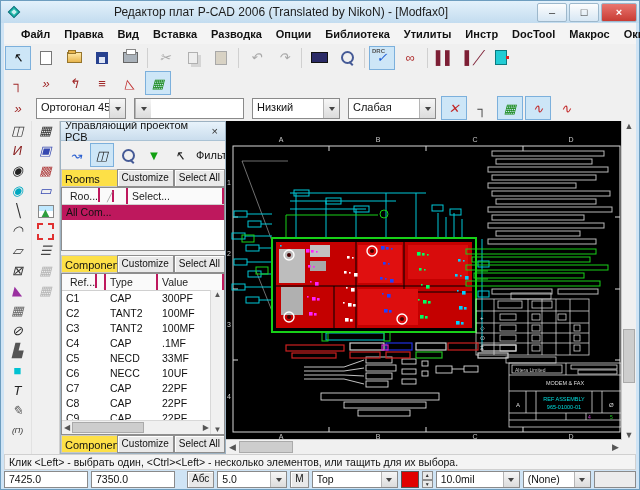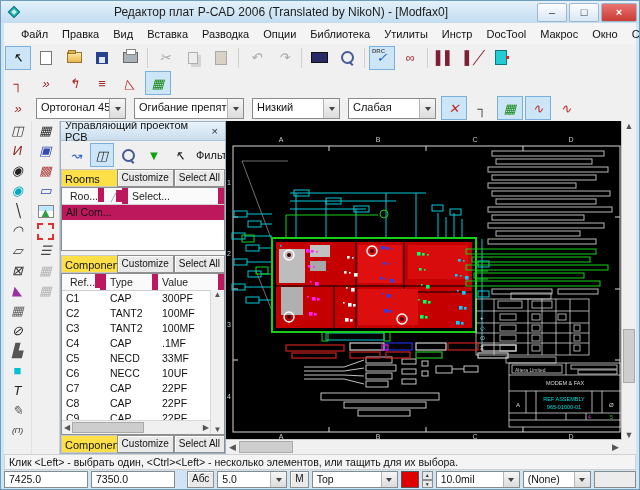--- a/index.html
+++ b/index.html
@@ -10,21 +10,21 @@
     background:linear-gradient(#e3f1fb,#c3dcef);}
   #appicon{width:14px;height:14px;margin:0 4px 0 6px;flex:0 0 auto;}
   #title{flex:1;text-align:center;font-size:12px;color:#1c1c1c;white-space:nowrap;overflow:hidden;}
   .wbtn{width:28px;height:17px;margin-right:2px;display:flex;align-items:center;justify-content:center;
     font-size:11px;color:#333;background:linear-gradient(#fdfdfd,#d7e7f4);border:1px solid #9db8cc;border-radius:2px;}
   .wbtn.close{background:linear-gradient(#e9756f,#c83c34);color:#fff;width:34px;font-weight:bold;}
   
   #menubar{position:absolute;left:3px;top:22px;right:3px;height:21px;background:#f4f4f4;
     border-bottom:1px solid #d8d8d8;display:flex;align-items:center;font-size:11px;color:#111;}
   #menuicon{width:13px;height:13px;margin:0 5px;}
-  .mitem{padding:0 7px;cursor:default;}
+  .mitem{padding:0 7px;cursor:default;font-weight:bold;}
   
   .tbar{position:absolute;left:3px;right:3px;background:#f0f0f0;display:flex;align-items:center;}
   #tb1{top:43px;height:27px;border-bottom:1px solid #e0e0e0;}
   #tb2{top:70px;height:24px;border-bottom:1px solid #e0e0e0;}
   #tb3{top:94px;height:26px;border-bottom:1px solid #cfcfcf;}
   .tbtn{width:24px;height:22px;margin:0 1px;display:flex;flex-direction:column;align-items:center;
     justify-content:center;border:1px solid transparent;position:relative;}
   .tbtn.hl{background:#cde6f7;border:1px solid #7cb0dc;}
   .tbtn .g{font-size:13px;line-height:13px;}
   .dtag{position:absolute;top:1px;left:2px;font-size:6px;font-weight:bold;color:#555;font-style:normal;}
@@ -69,21 +69,21 @@
   #ptools{height:26px;display:flex;align-items:center;padding:1px 2px;flex:0 0 auto;}
   #ptools .tbtn{width:22px;height:22px;}
   #pfilter{font-size:11px;color:#111;margin-left:3px;}
   .secHead{display:flex;flex:0 0 auto;height:18px;align-items:stretch;}
   .secLabel{flex:1;font-size:11px;padding:3px 2px 0 3px;color:#111;white-space:nowrap;overflow:hidden;
     background:#fde047;border:1px solid #c8c8c8;border-right:none;}
   .btn3d{font-size:10px;padding:2px 4px 0 4px;background:#e9e9e9;border:1px solid #8e8e8e;
     box-shadow:inset 1px 1px 0 #fff;white-space:nowrap;color:#111;}
   .grid{background:#fff;border:1px solid #8e8e8e;flex:0 0 auto;position:relative;}
   .ghead{display:flex;height:16px;border-bottom:1px solid #d0d0d0;background:#fafafa;font-size:10.5px;color:#222;}
-  .ghead span{padding:2px 0 0 4px;border-right:6px solid #be185d;box-sizing:border-box;white-space:nowrap;overflow:hidden;}
+  .ghead span{padding:2px 0 0 4px;border-right:2px solid #be185d;box-sizing:border-box;white-space:nowrap;overflow:hidden;}
   .trow{display:flex;height:15px;font-size:10.5px;color:#111;}
   .trow span{padding:1px 0 0 4px;box-sizing:border-box;white-space:nowrap;overflow:hidden;}
   .sortg{color:#999;font-size:9px;}
   .vscr{position:absolute;right:0;top:16px;bottom:0;width:13px;background:#f0f0f0;border-left:1px solid #d8d8d8;
     display:flex;flex-direction:column;justify-content:space-between;align-items:center;font-size:8px;color:#555;}
   .hscr{height:13px;background:#f0f0f0;border-top:1px solid #d8d8d8;display:flex;align-items:center;
     font-size:8px;color:#555;flex:0 0 auto;}
   .thumb{background:#cdcdcd;border:1px solid #aaa;}
   
   #canvas{position:absolute;left:222px;top:0;right:0;height:100%;background:#000;}
@@ -218,21 +218,20 @@
     <span class="tbtn">
         <i class="g" id="leadGlyph" style="color: rgb(160, 40, 40);">»</i>
       </span>
     <span id="optdds" style="display:flex;align-items:center;">
 
     <span class="dd" style="width: 88px;">
           <i class="ddv">Ортогонал 45°</i>
           <i class="dda"></i>
         </span>
         <span class="dd" style="width: 108px;">
-          <i class="ddv">Огибание препят</i>
           <i class="dda"></i>
         </span>
         <span class="dd" style="width: 86px;">
           <i class="ddv">Низкий</i>
           <i class="dda"></i>
         </span>
         <span class="dd" style="width: 86px;">
           <i class="ddv">Слабая</i>
           <i class="dda"></i>
         </span>

